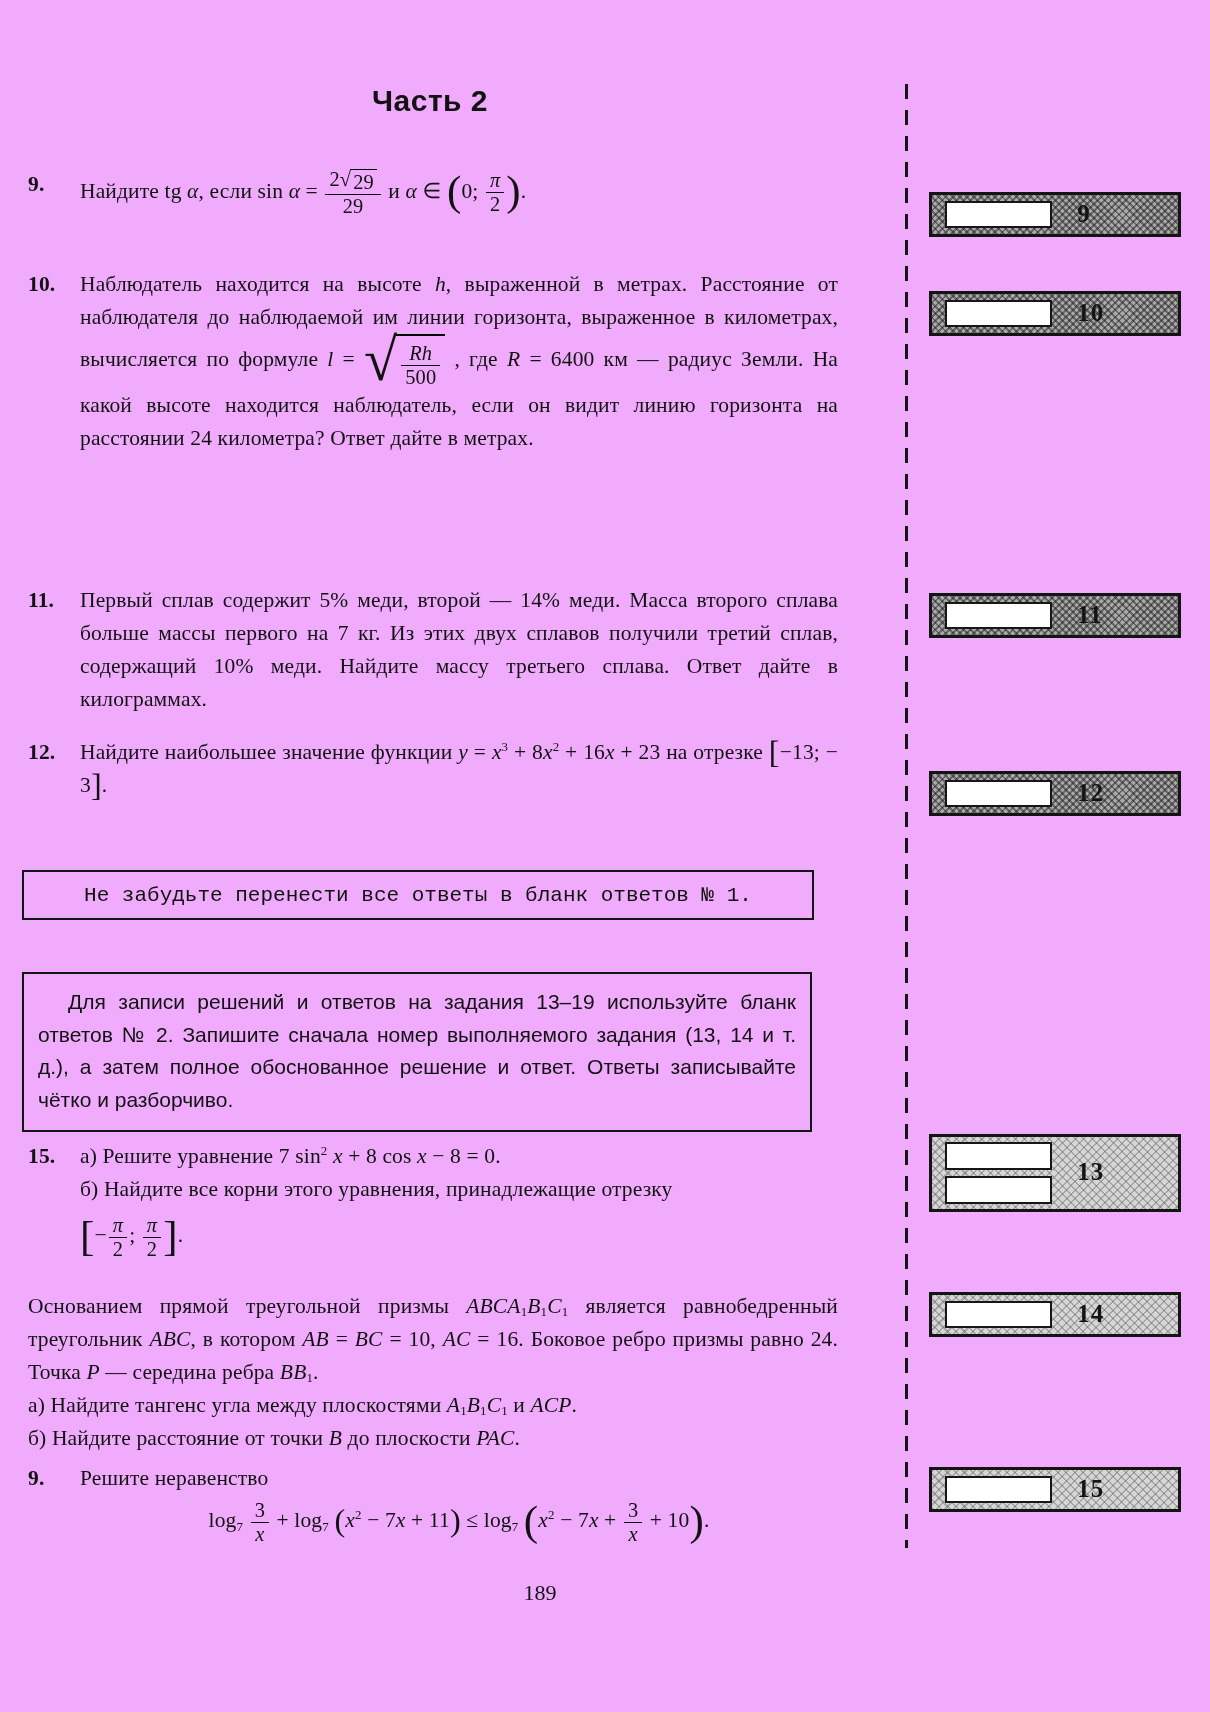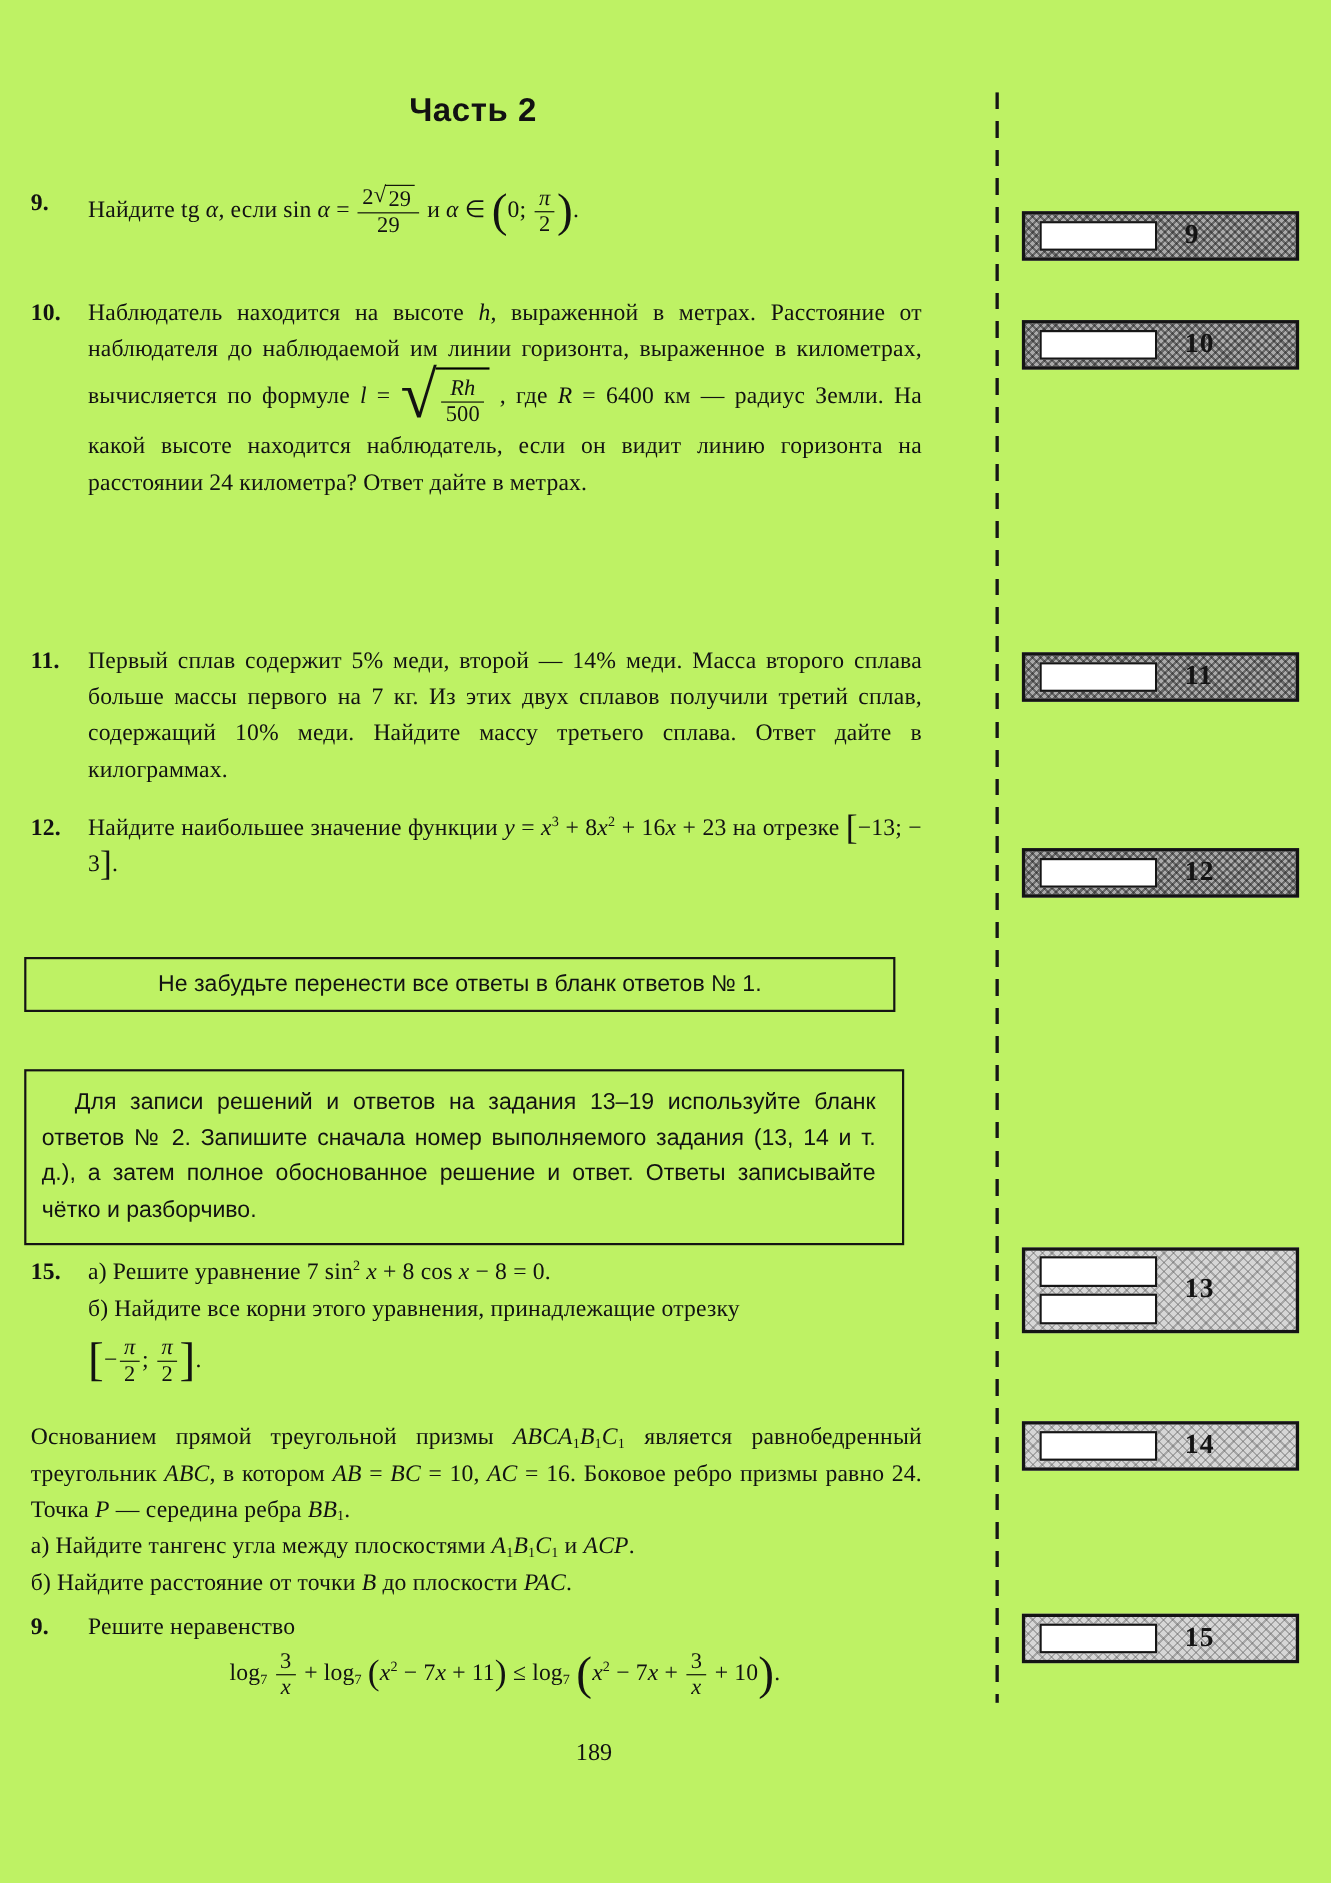--- a/index.html
+++ b/index.html
@@ -1,16 +1,16 @@
 <!DOCTYPE html>
 <html><head>
 <meta charset="utf-8">
 <style>
   html,body{margin:0;padding:0;background:#e8e8e8;}
-  .page{position:relative;width:1210px;height:1712px;background:#bef264;overflow:hidden;
+  .page{position:relative;width:1210px;height:1712px;background:#f0abfc;overflow:hidden;
         font-family:"Liberation Serif",serif;color:#121212;}
 
   .heading{position:absolute;top:84px;left:0;width:860px;text-align:center;
            font-family:"Liberation Sans",sans-serif;font-weight:bold;font-size:30px;letter-spacing:.5px;}
 
   .problem{position:absolute;left:28px;width:810px;display:flex;
            font-size:21.5px;line-height:33px;letter-spacing:.15px;}
   .pnum{flex:0 0 52px;font-weight:bold;}
   .ptext{flex:1;text-align:justify;}
   .ptext.nojust, .nojust{text-align:left;}
@@ -27,23 +27,23 @@
   .frac .den{display:block;padding:0 4px;}
   .sqrt{display:inline-flex;align-items:flex-start;vertical-align:middle;white-space:nowrap;}
   .rsign{line-height:1;margin-right:-1px;}
   .rbody{border-top:1.7px solid #000;padding:1px 3px 0;}
   .sqrt.bigroot .rsign{font-size:280%;line-height:.8;font-weight:200;transform:translateY(2px);}
   .sqrt.bigroot .rbody{border-top:2px solid #000;padding-top:6px;}
 
   
   .notebox{position:absolute;left:22px;top:870px;width:788px;height:46px;border:2px solid #141414;
            display:flex;align-items:center;justify-content:center;
-           font-family:Liberation Sans, sans-serif;font-size:21px;}
+           font-family:Liberation Mono, monospace;font-size:21px;}
   .instrbox{position:absolute;left:22px;top:972px;width:758px;border:2px solid #141414;
-            padding:12px 24px 14px 14px;font-family:"Liberation Sans",sans-serif;
+            padding:12px 14px 14px 14px;font-family:"Liberation Sans",sans-serif;
             font-size:21px;line-height:32.5px;text-align:justify;}
   .instrbox p{margin:0;text-indent:30px;}
 
   
   .vdash{position:absolute;left:905px;top:84px;width:3px;height:1464px;
          background:repeating-linear-gradient(to bottom,#161616 0 15px,transparent 15px 26px);}
 
   
   .abox{position:absolute;left:929px;width:252px;height:45px;border:3px solid #141414;box-sizing:border-box;
         background-color:#d6d6d6;

